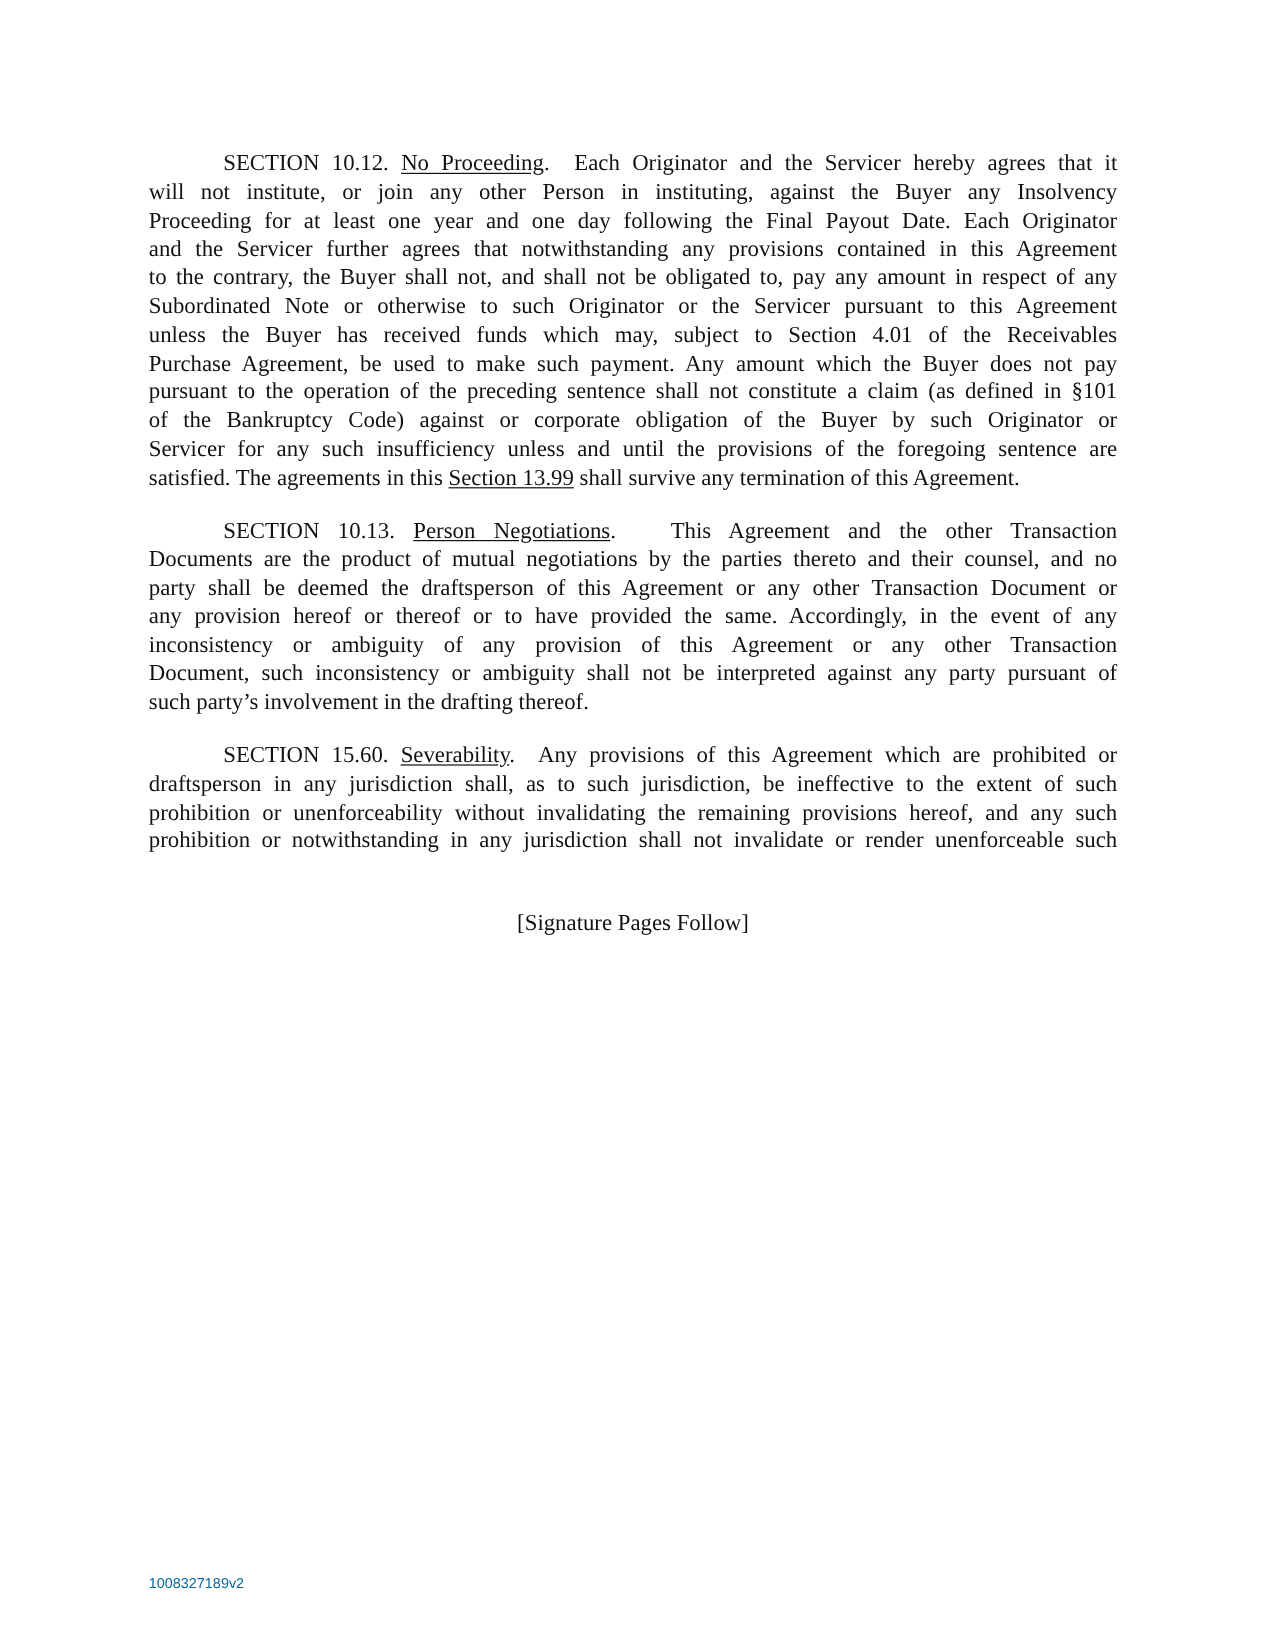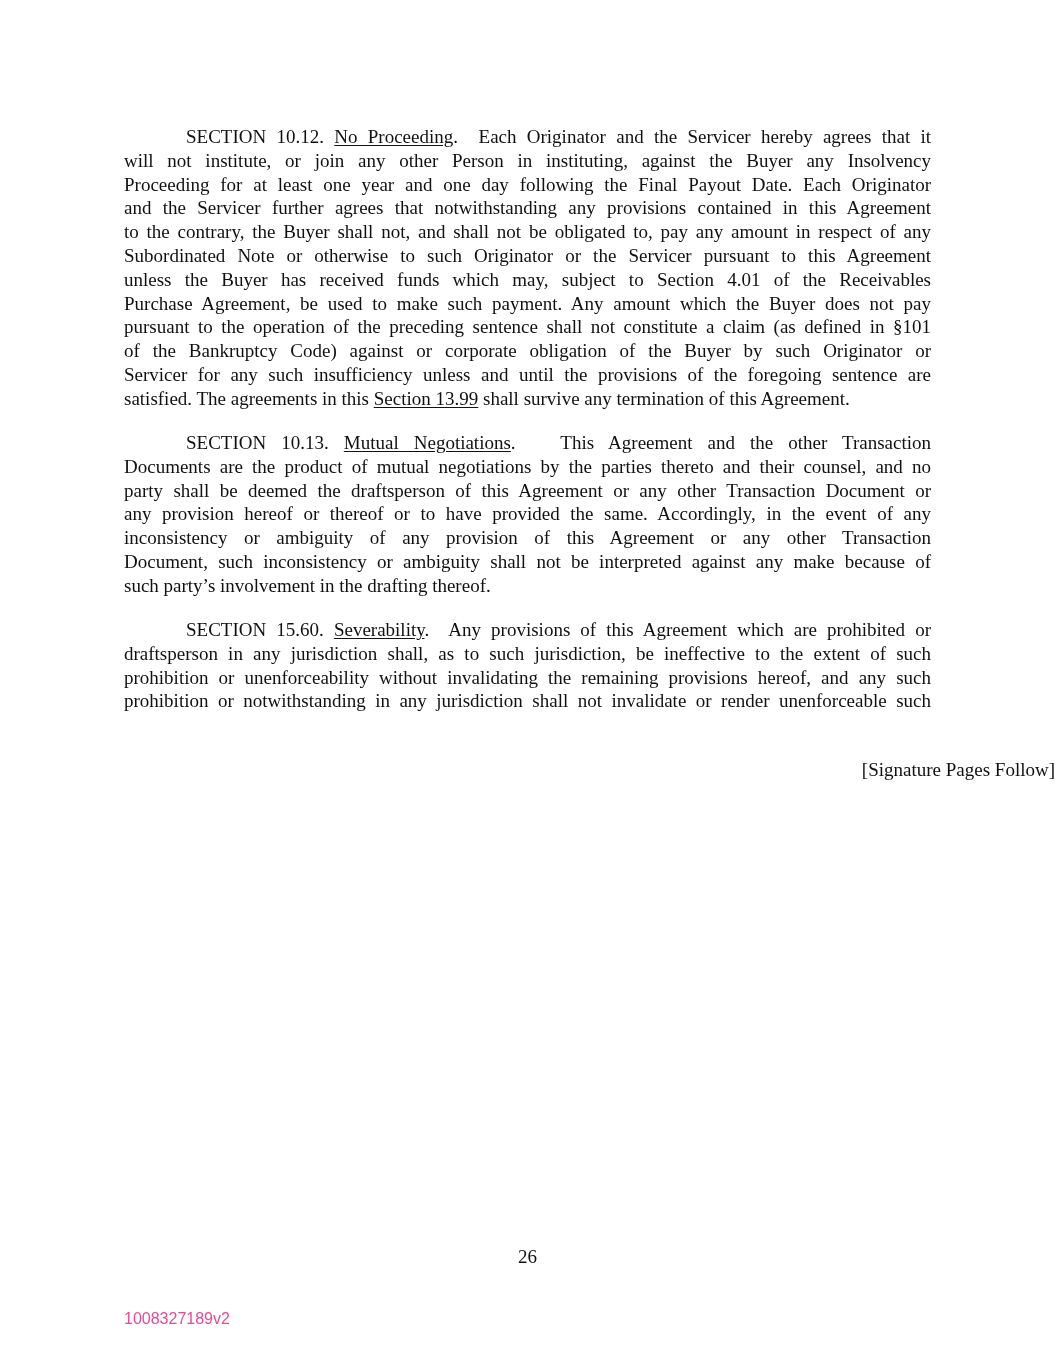--- a/index.html
+++ b/index.html
@@ -49,41 +49,41 @@
       text-underline-offset: 2px;
     }
     #p1 { top: 125px; }
     #p2 { top: 431px; }
     #p3 { top: 618px; }
     .sig-follow {
       position: absolute;
       top: 758px;
       left: 0;
       width: 1055px;
-      text-align: right;
+      text-align: center;
       font-size: 19px;
       line-height: 24px;
     }
     .page-number {
       position: absolute;
       top: 1245px;
       left: 0;
       width: 1055px;
       text-align: center;
       font-size: 19px;
       line-height: 24px;
     }
     .doc-id {
       position: absolute;
       top: 1311px;
       left: 124px;
       font-family: "Liberation Sans", "DejaVu Sans", sans-serif;
-      font-size: 16px;
+      font-size: 12px;
       line-height: 16px;
-      color: #ec4899;
+      color: #0369a1;
     }
   </style>
 </head>
 <body>
 
 <div class="page">
 
   <div class="paragraph" id="p1">
     <span class="line indent"><span>SECTION 10.12.</span> <span class="heading-caption">No Proceeding</span>.&nbsp; <span>Each Originator and the Servicer hereby agrees that it</span></span>
     <span class="line">will not institute, or join any other Person in instituting, against the Buyer any Insolvency</span>
@@ -93,34 +93,33 @@
     <span class="line">Subordinated Note or otherwise to such Originator or the Servicer pursuant to this Agreement</span>
     <span class="line">unless the Buyer has received funds which may, subject to Section 4.01 of the Receivables</span>
     <span class="line">Purchase Agreement, be used to make such payment.  Any amount which the Buyer does not pay</span>
     <span class="line">pursuant to the operation of the preceding sentence shall not constitute a claim (as defined in §101</span>
     <span class="line">of the Bankruptcy Code) against or corporate obligation of the Buyer by such Originator or</span>
     <span class="line">Servicer for any such insufficiency unless and until the provisions of the foregoing sentence are</span>
     <span class="line last"><span>satisfied.  The agreements in this </span><span class="ref">Section 13.99</span><span> shall survive any termination of this Agreement.</span></span>
   </div>
 
   <div class="paragraph" id="p2">
-    <span class="line indent"><span>SECTION 10.13.</span> <span class="heading-caption">Mutual Negotiations</span>.&nbsp;&nbsp; <span>This Agreement and the other Transaction</span></span>
+    <span class="line indent"><span>SECTION 10.13.</span> <span class="heading-caption">Person Negotiations</span>.&nbsp;&nbsp; <span>This Agreement and the other Transaction</span></span>
     <span class="line">Documents are the product of mutual negotiations by the parties thereto and their counsel, and no</span>
     <span class="line">party shall be deemed the draftsperson of this Agreement or any other Transaction Document or</span>
     <span class="line">any provision hereof or thereof or to have provided the same.  Accordingly, in the event of any</span>
     <span class="line">inconsistency or ambiguity of any provision of this Agreement or any other Transaction</span>
-    <span class="line">Document, such inconsistency or ambiguity shall not be interpreted against any make because of</span>
+    <span class="line">Document, such inconsistency or ambiguity shall not be interpreted against any party pursuant of</span>
     <span class="line last">such party’s involvement in the drafting thereof.</span>
   </div>
 
   <div class="paragraph" id="p3">
     <span class="line indent"><span>SECTION 15.60.</span> <span class="heading-caption">Severability</span>.&nbsp; <span>Any provisions of this Agreement which are prohibited or</span></span>
     <span class="line">draftsperson in any jurisdiction shall, as to such jurisdiction, be ineffective to the extent of such</span>
     <span class="line">prohibition or unenforceability without invalidating the remaining provisions hereof, and any such</span>
     <span class="line">prohibition or notwithstanding in any jurisdiction shall not invalidate or render unenforceable such</span>
   </div>
 
   <div class="sig-follow">[Signature Pages Follow]</div>
 
-  <div class="page-number">26</div>
 
   <div class="doc-id">1008327189v2</div>
 </div>
 
 </body></html>

